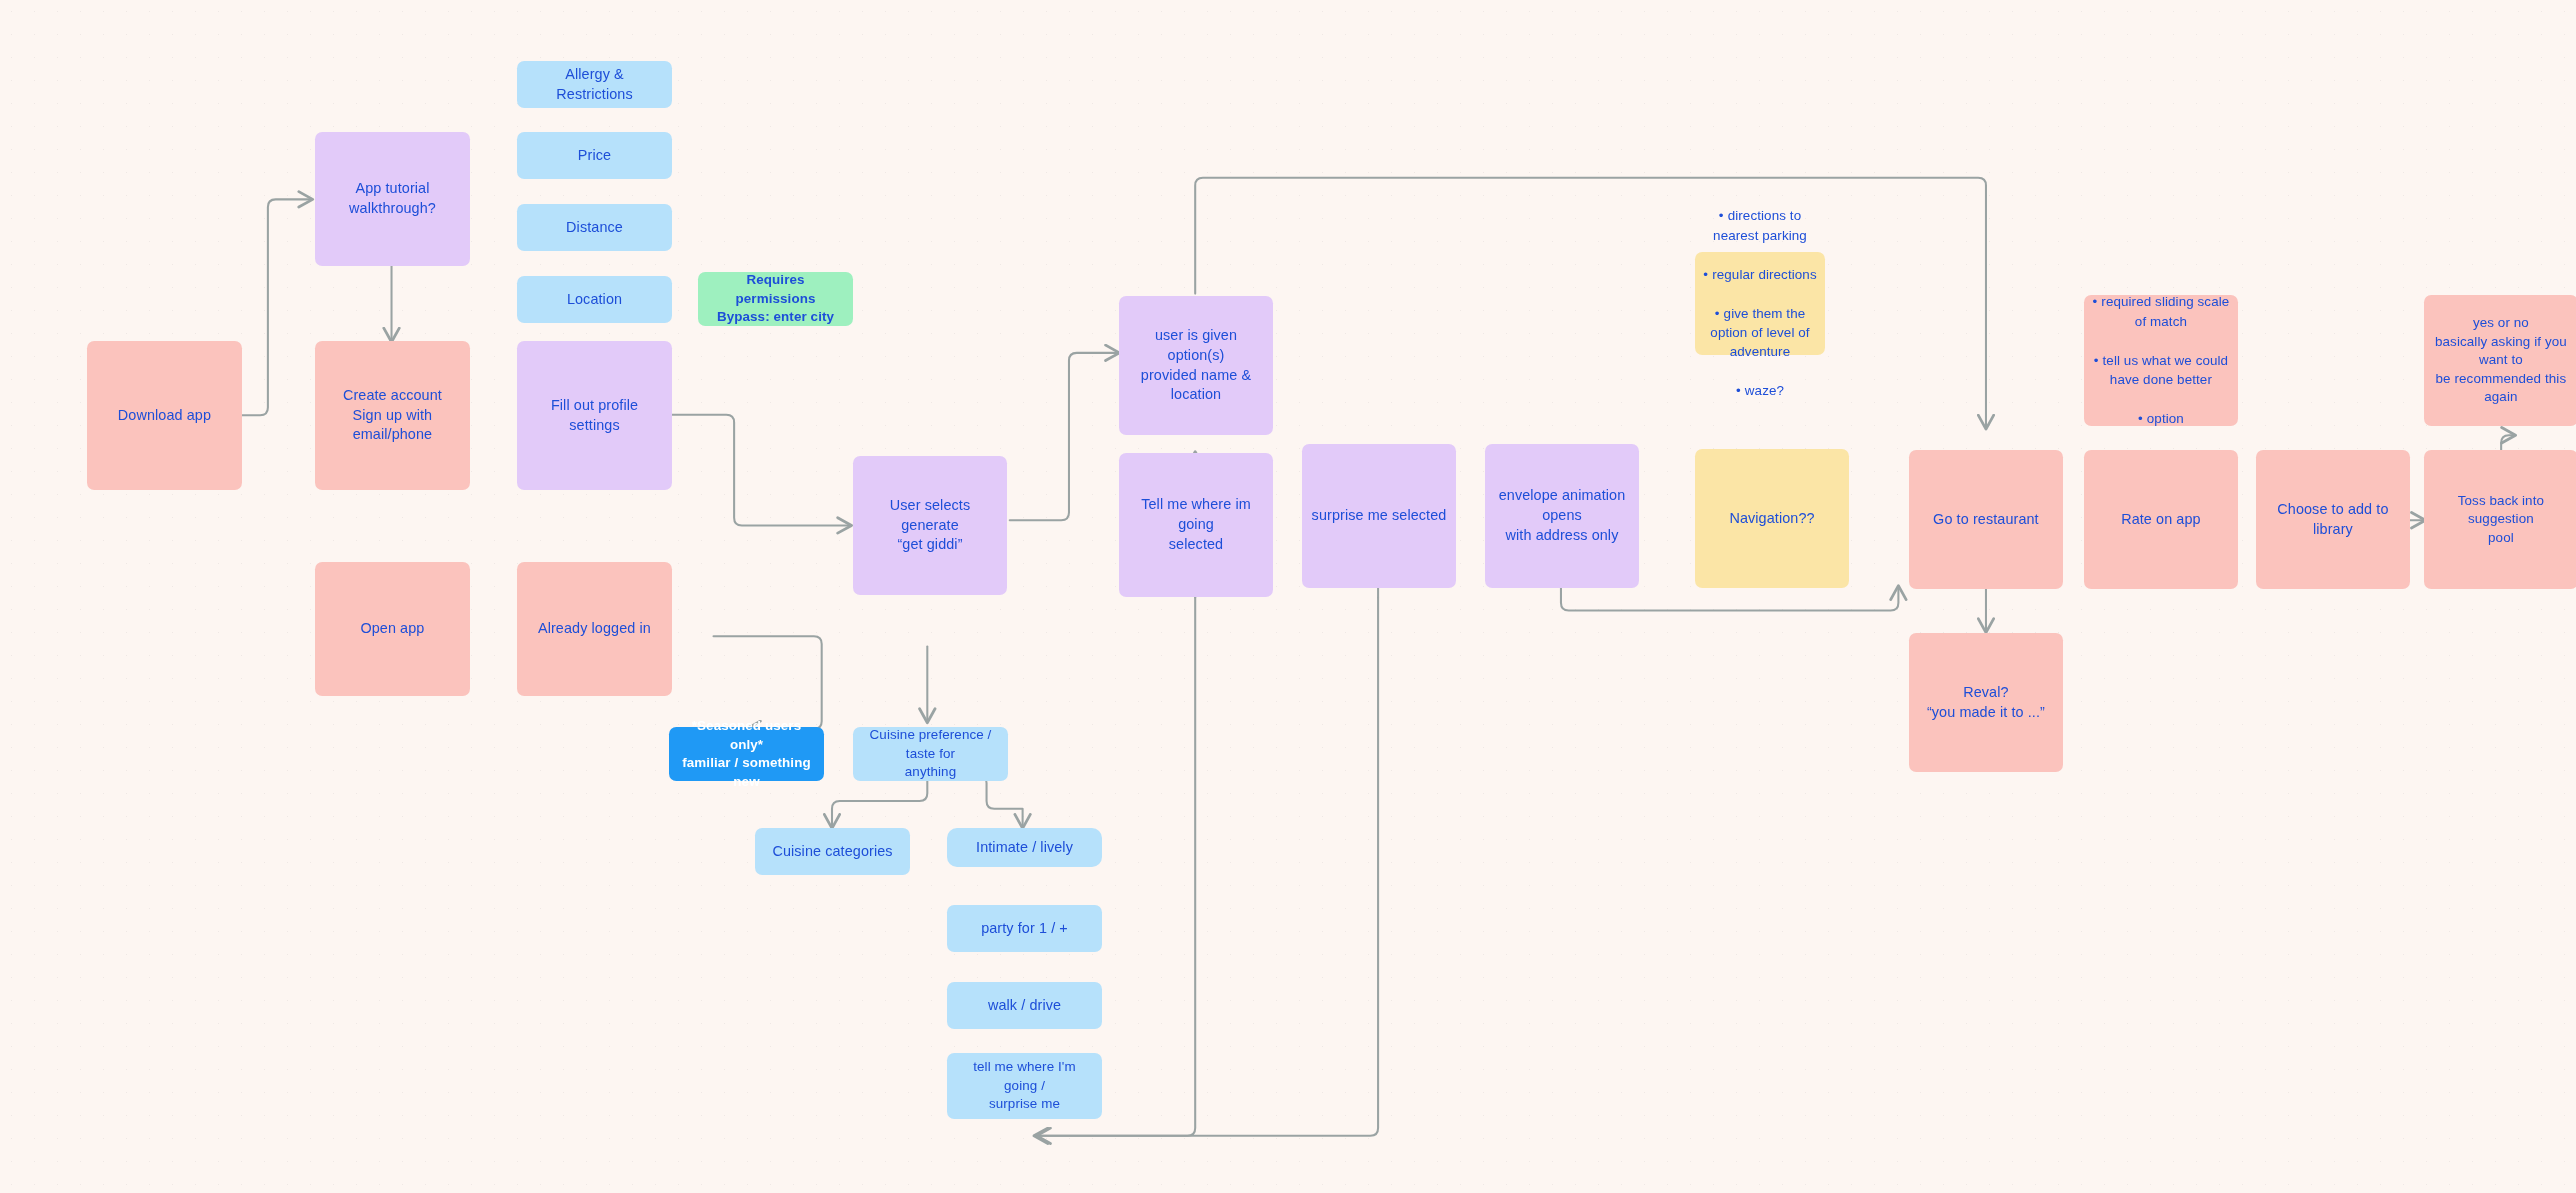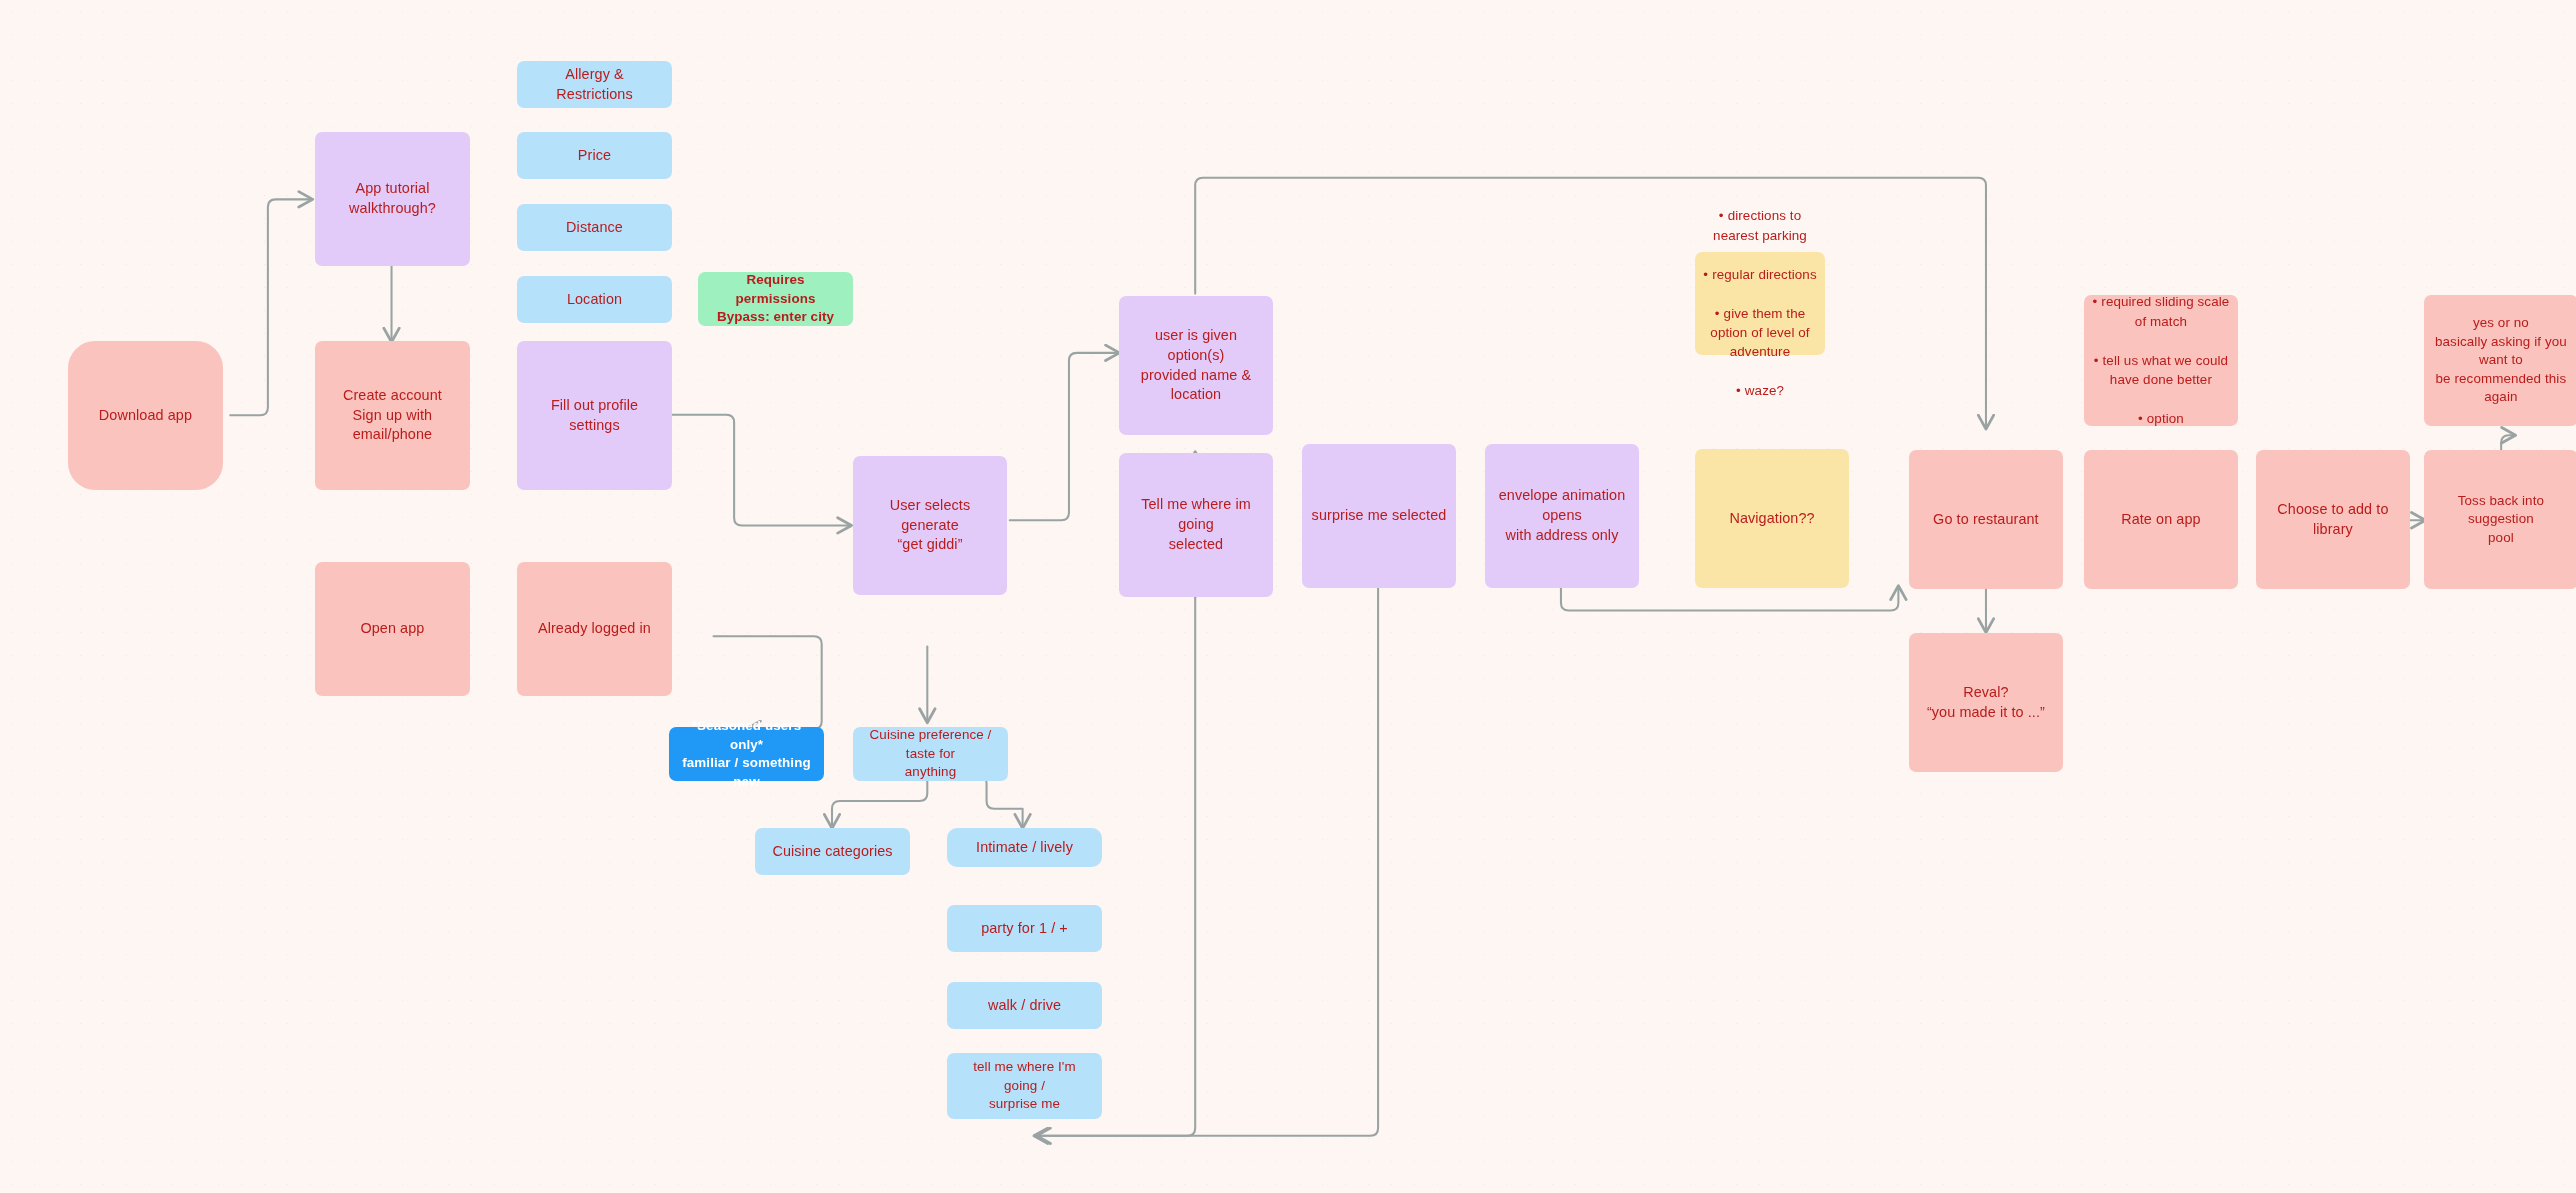--- a/index.html
+++ b/index.html
@@ -36,21 +36,21 @@
   }
   .node {
     position: absolute;
     box-sizing: border-box;
     display: flex;
     align-items: center;
     justify-content: center;
     text-align: center;
     border-radius: 7.2px;
     padding: 5.2px 8.2px;
-    color: #b91c1c;
+    color: #1d4ed8;
     line-height: 1.38;
     white-space: pre-line;
     font-size: 14.4px;
     letter-spacing: 0.1px;
   }
   .node.pink      { background: #fbc3bd; padding-left: 8px; }
   .node.purple    { background: #e2caf9; }
   .node.blue      { background: #b6e1fb; }
   .node.blue-str  { background: #1f99f5; color: #ffffff; font-weight: bold; }
   .node.green     { background: #9ef0bf; font-weight: bold; }
@@ -114,21 +114,21 @@
       <path d="M3030 1135 L3030 1170 Q3030 1185 3045 1185 L3670 1185 Q3685 1185 3685 1170 L3685 1140"></path>
 
       <path d="M3855 1140 L3855 1225"></path>
 
       <path d="M4665 1010 L4705 1010"></path>
 
       <path d="M4855 880 L4855 860 Q4855 845 4870 845 L4880 845"></path>
     </g>
   </svg>
 
-  <div class="node pink" style="left:68px; top:341px; width:155px; height:149px;border-radius:27px;">Download app</div>
+  <div class="node pink" style="left:87px; top:341px; width:155px; height:149px;">Download app</div>
 
   <div class="node purple" style="left:315px; top:132px; width:155px; height:134px;">App tutorial walkthrough?</div>
 
   <div class="node pink" style="left:315px; top:341px; width:155px; height:149px;">Create account
 Sign up with email/phone</div>
 
   <div class="node pink" style="left:315px; top:562px; width:155px; height:134px;">Open app</div>
 
   <div class="node pink" style="left:517px; top:562px; width:155px; height:134px;">Already logged in</div>
 

